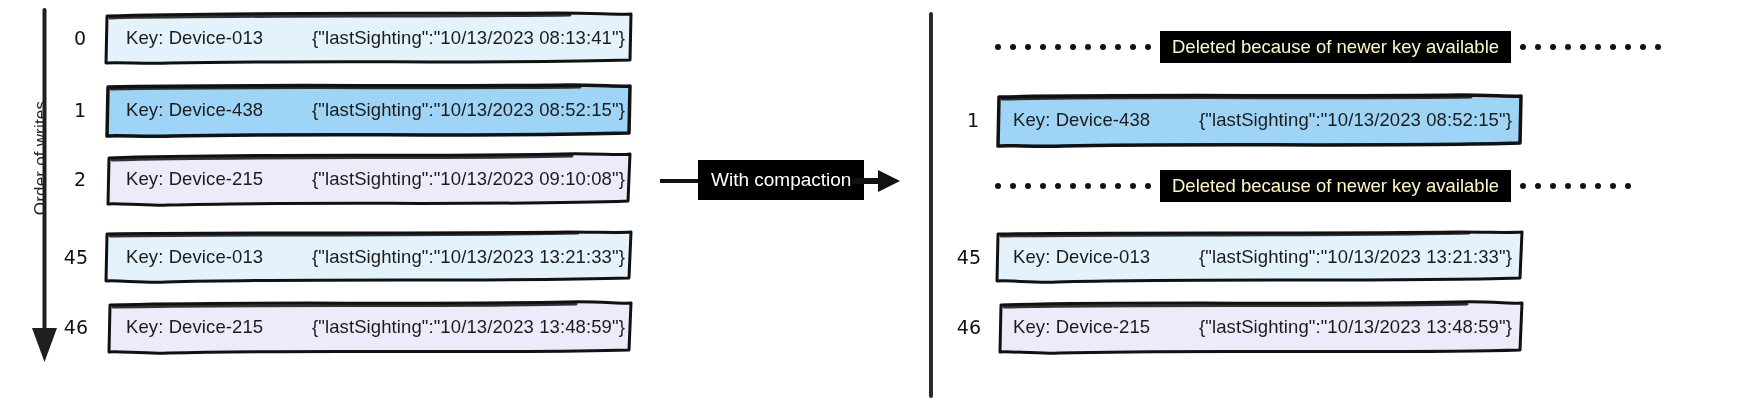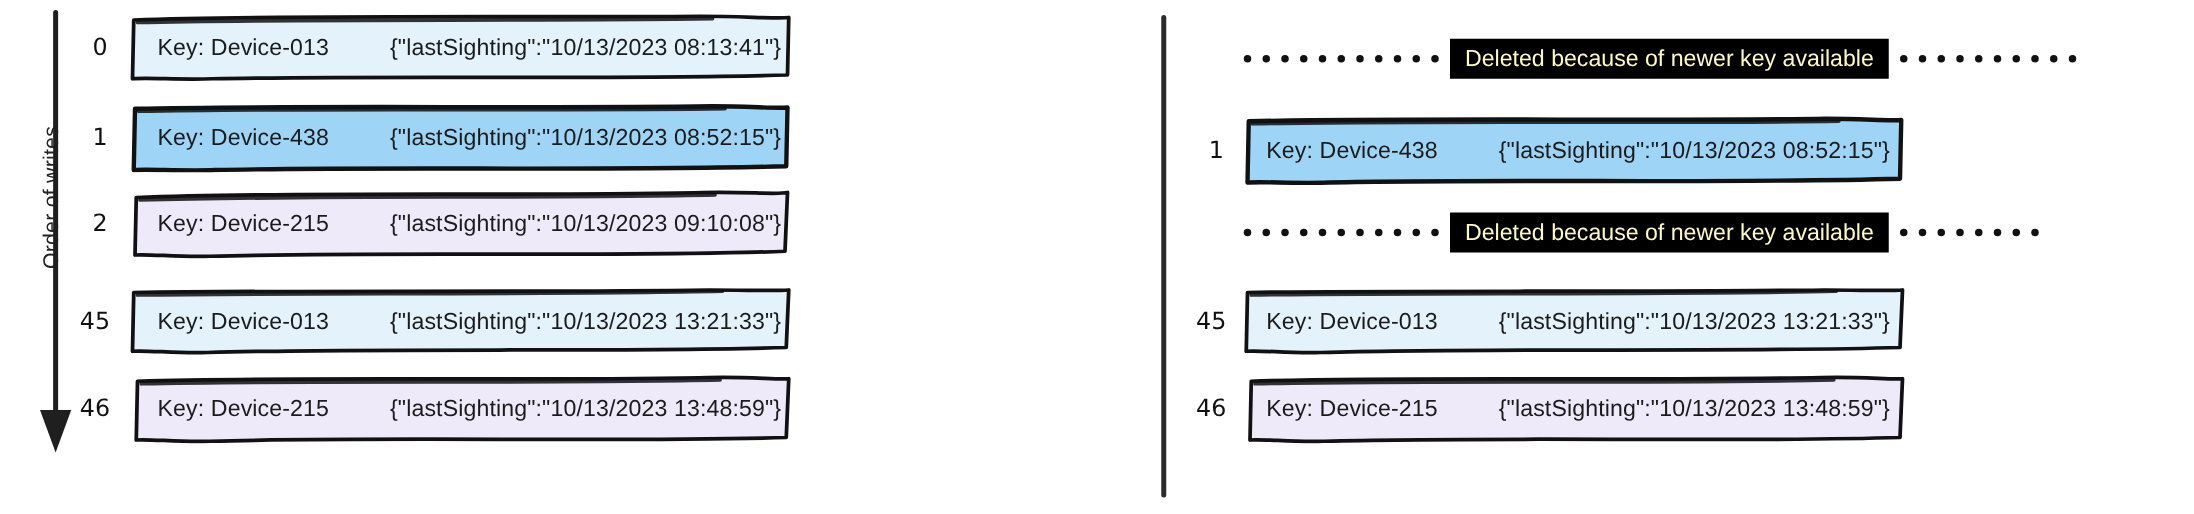--- a/index.html
+++ b/index.html
@@ -210,20 +210,28 @@
   <div class="idx" style="left:56px; top:316px; width:32px;">46</div>
   <div class="rec" style="left:100px; top:299px; width:536px; height:56px;">
     <svg width="536" height="56" viewBox="0 0 536 56">
       <path d="M10,6 C140,2 320,6 466,3 C498,2 522,5 531,4 L529,51 C398,55 208,50 68,54 C44,55 20,52 9,53 Z" fill="#efeafa" stroke="#111" stroke-width="3" stroke-linejoin="round"></path>
       <path d="M13,8 C150,5 330,8 476,5" fill="none" stroke="#111" stroke-width="3" stroke-linecap="round" opacity=".85"></path>
     </svg>
     <div class="txt k">Key: Device-215</div>
     <div class="txt v">{"lastSighting":"10/13/2023 13:48:59"}</div>
   </div>
 
+  <div id="compaction-group">
+    <div id="compaction-line"></div>
+    <div id="compaction-label">With compaction</div>
+    <svg id="compaction-arrow" viewBox="0 0 50 26">
+      <line x1="0" y1="13" x2="30" y2="13" stroke="#111" stroke-width="6"></line>
+      <polygon points="48,13 26,2 26,24" fill="#111"></polygon>
+    </svg>
+  </div>
 
   <div id="panel-divider"></div>
 
   <div class="del-row" style="left:995px; top:31px;">
     <span class="del-dots">
       <i></i>
         <i></i>
         <i></i>
         <i></i>
         <i></i>

